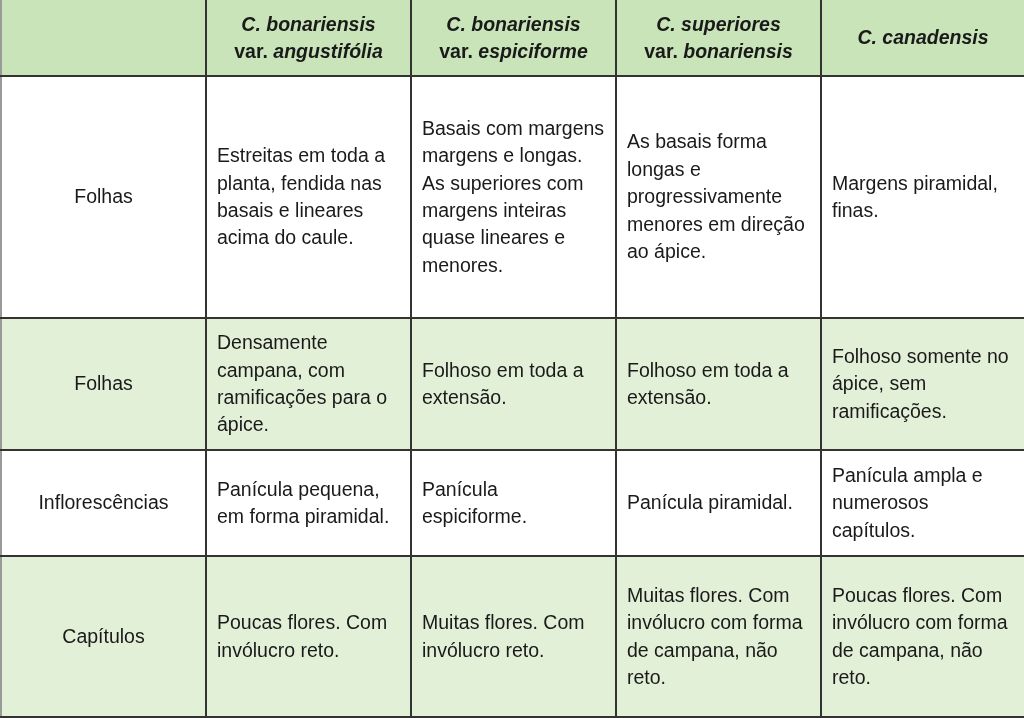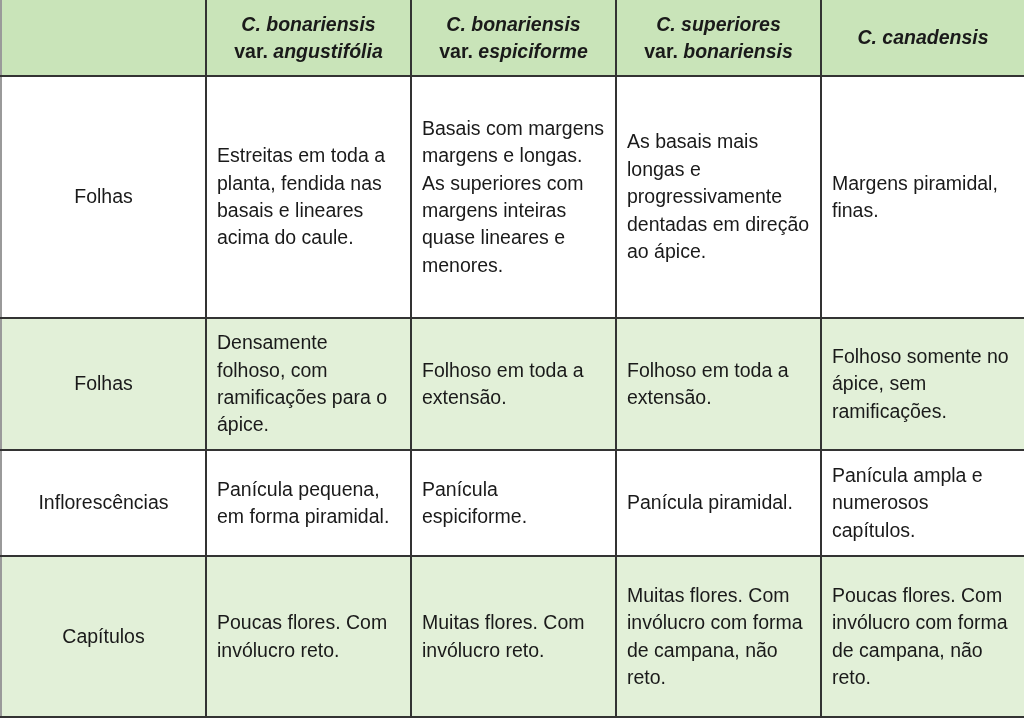--- a/index.html
+++ b/index.html
@@ -93,26 +93,26 @@
       <th>
         <span class="it">C. canadensis</span>
       </th>
     </tr>
   </thead>
   <tbody>
     <tr class="white r1">
       <td class="row-label">Folhas</td>
       <td>Estreitas em toda a planta, fendida nas basais e lineares acima do caule.</td>
       <td>Basais com margens margens e longas. As superiores com margens inteiras quase lineares e menores.</td>
-      <td>As basais mais longas e progressivamente dentadas em direção ao ápice.</td>
+      <td>As basais forma longas e progressivamente menores em direção ao ápice.</td>
       <td>Margens piramidal, finas.</td>
     </tr>
     <tr class="green r2">
       <td class="row-label">Folhas</td>
-      <td>Densamente folhoso, com ramificações para o ápice.</td>
+      <td>Densamente campana, com ramificações para o ápice.</td>
       <td>Folhoso em toda a extensão.</td>
       <td>Folhoso em toda a extensão.</td>
       <td>Folhoso somente no ápice, sem ramificações.</td>
     </tr>
     <tr class="white r3">
       <td class="row-label">Inflorescências</td>
       <td>Panícula pequena, em forma piramidal.</td>
       <td>Panícula espiciforme.</td>
       <td>Panícula piramidal.</td>
       <td>Panícula ampla e numerosos capítulos.</td>

